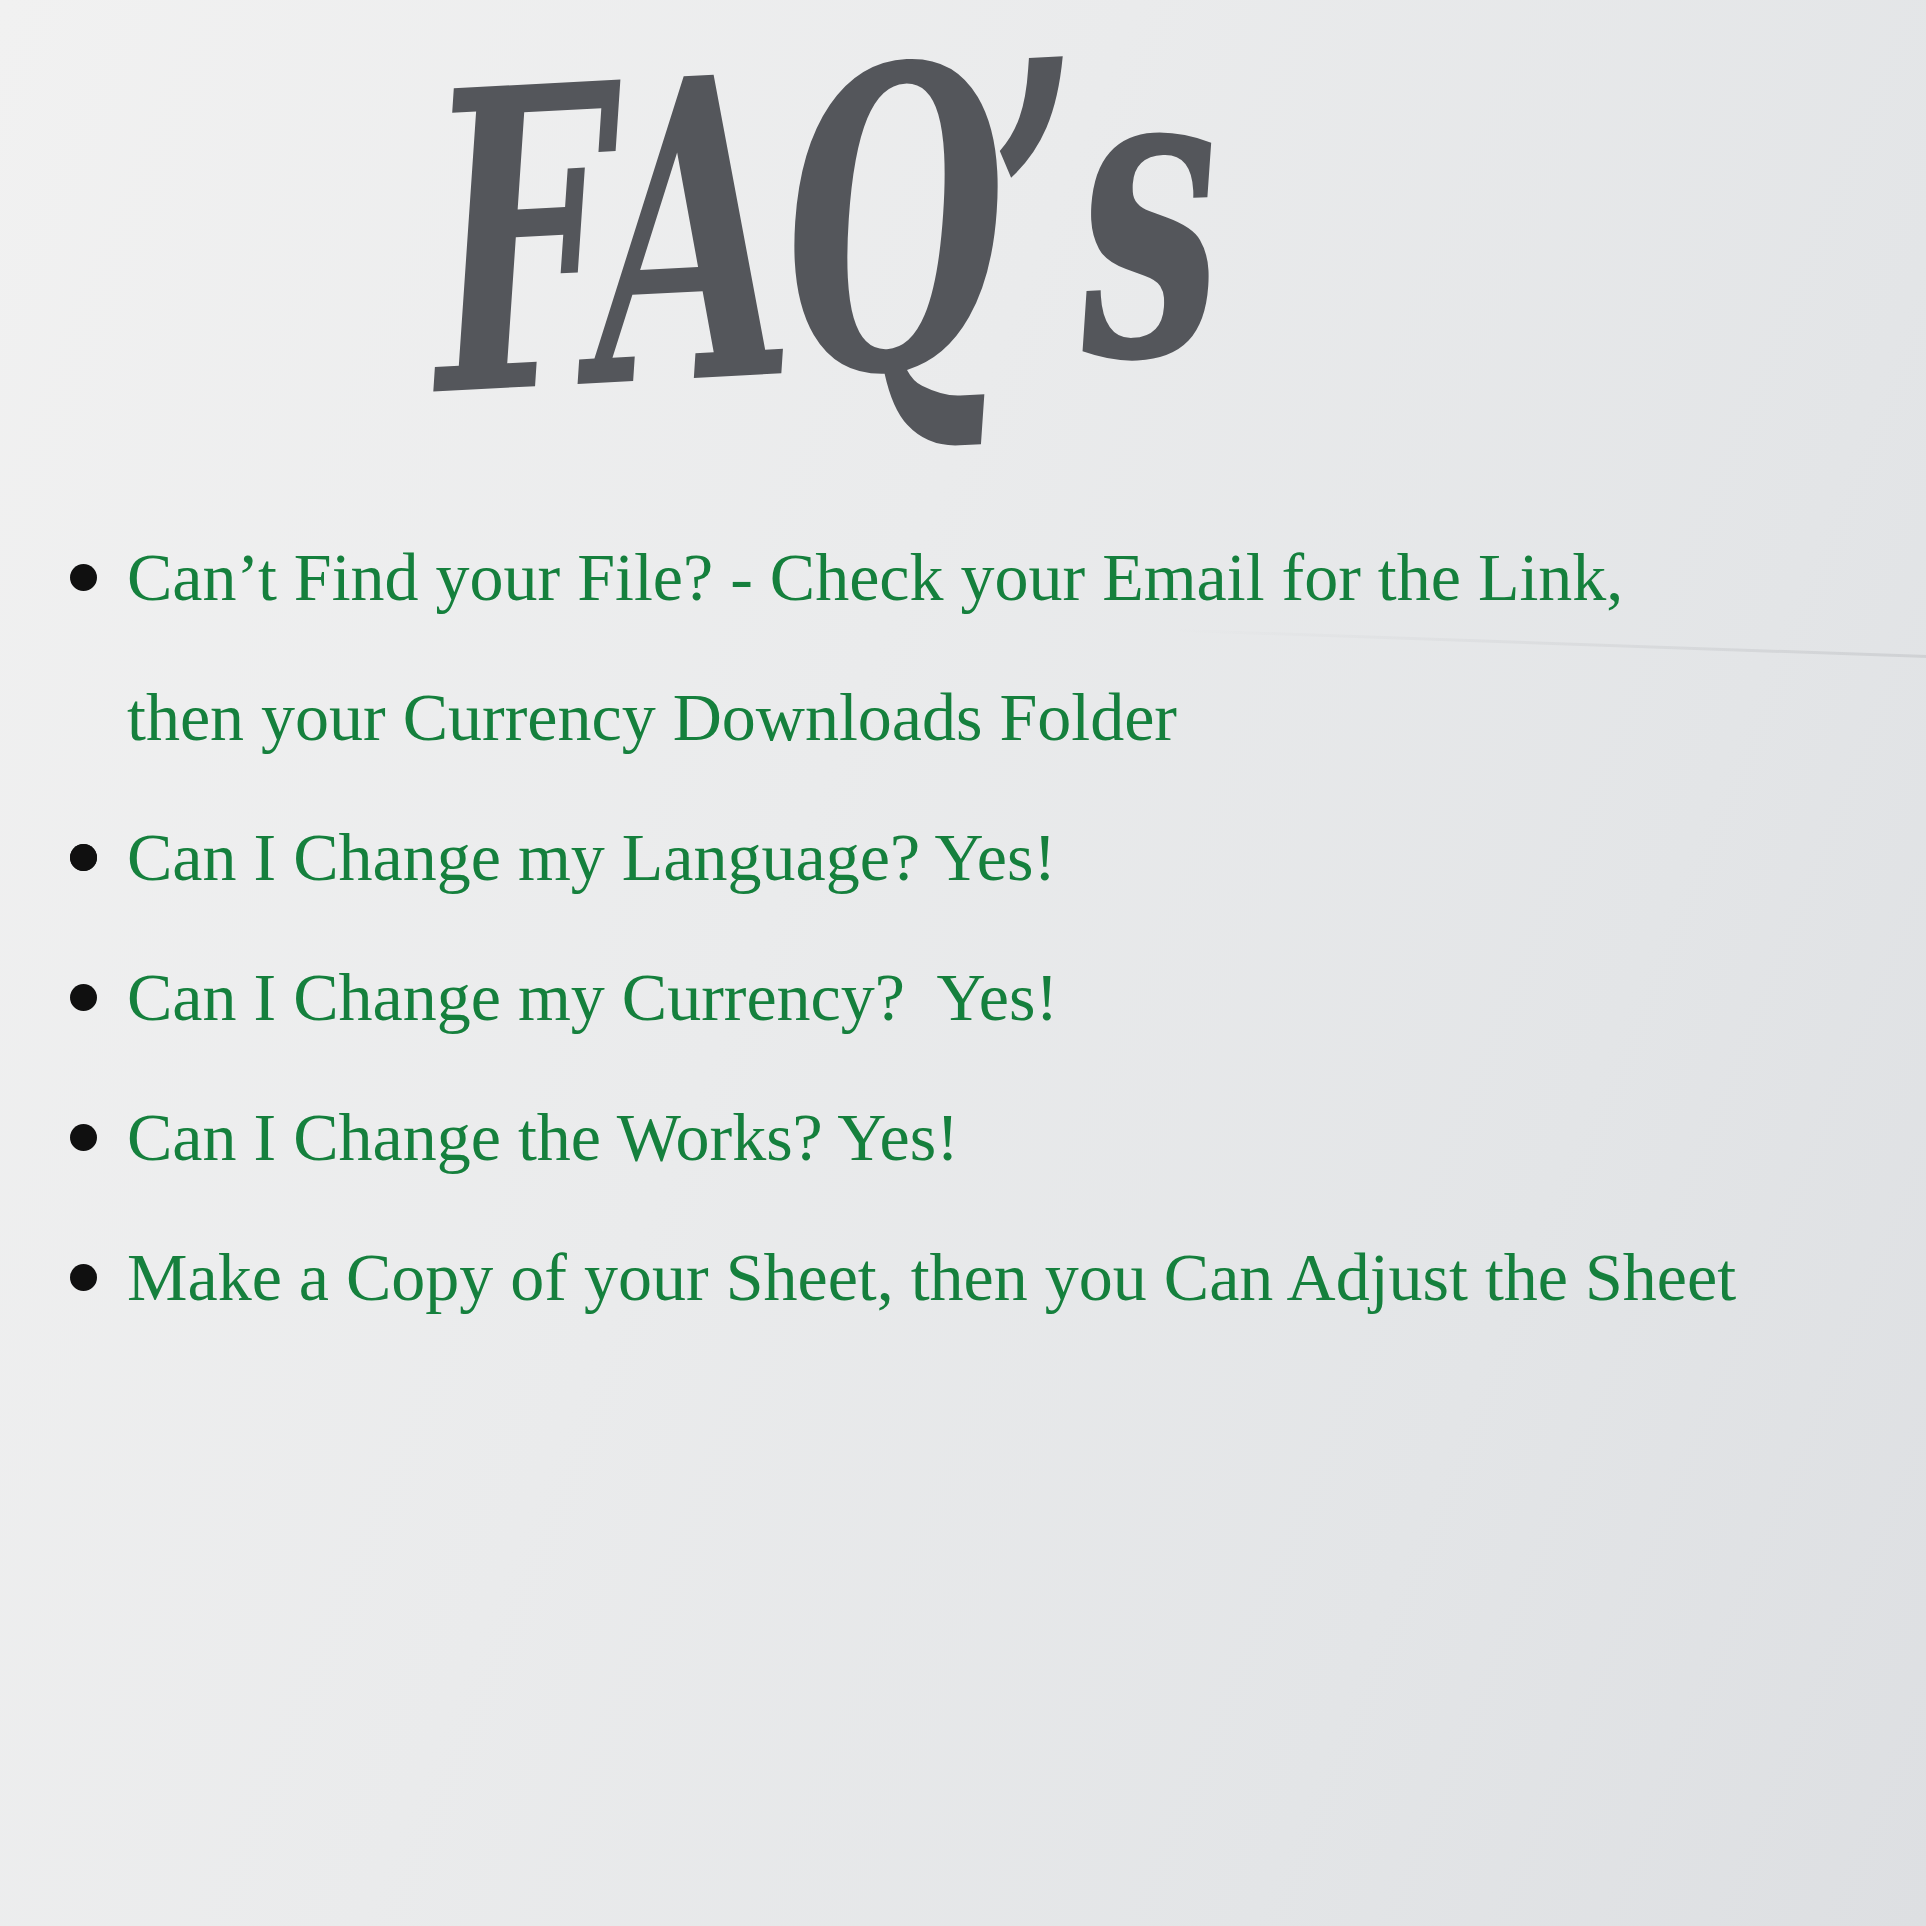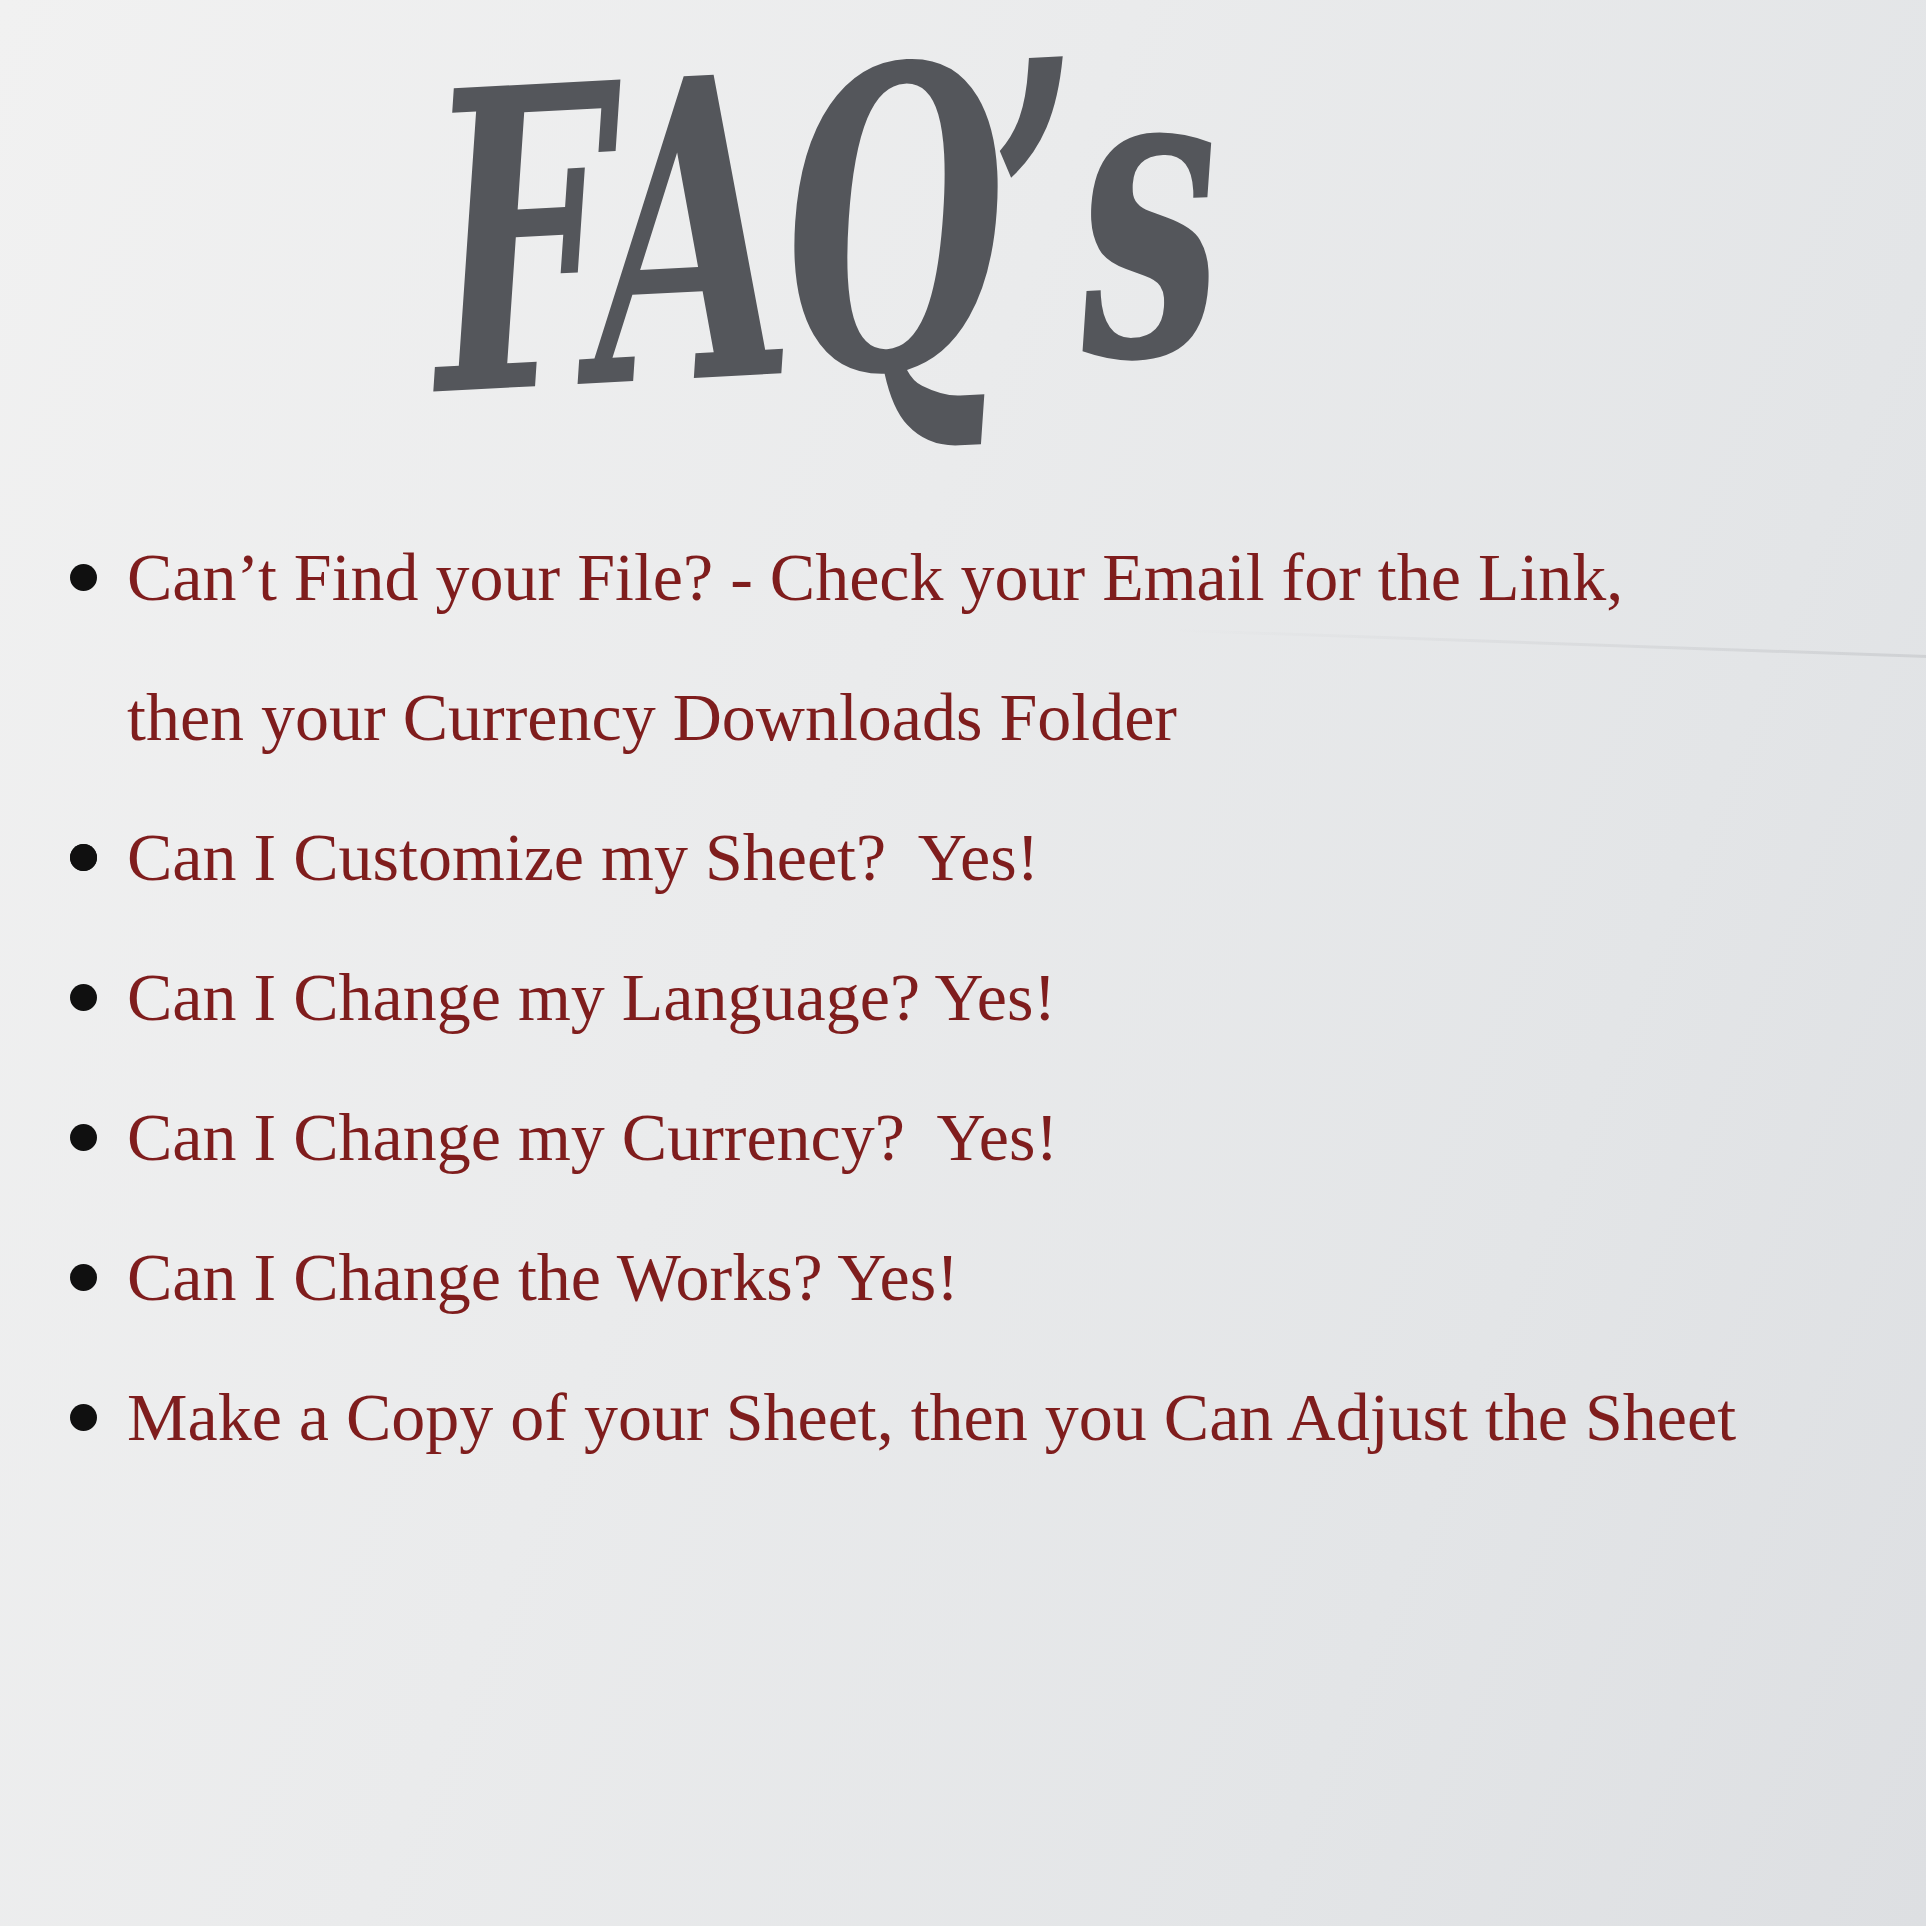--- a/index.html
+++ b/index.html
@@ -54,21 +54,21 @@
     position: absolute;
     left: 127px;
     top: 507px;
   }
   ul.faq li { position: relative; margin: 0; padding: 0; }
   .line {
     display: block;
     white-space: nowrap;
     font-size: 68px;
     line-height: 140px;
-    color: #7f1d1d;
+    color: #15803d;
   }
   li.italic .line { }
   .bullet {
     position: absolute;
     left: -57px;
     top: 57px;
     width: 27px;
     height: 27px;
     border-radius: 50%;
     background: #101010;
@@ -87,24 +87,20 @@
   <li>
     <span class="bullet"></span>
     <span class="line">Can’t Find your File? - Check your Email for the Link,</span>
     <span class="line">then your Currency Downloads Folder</span>
   </li>
   <li>
     <span class="bullet"></span>
   </li>
   <li>
     <span class="bullet"></span>
-    <span class="line">Can I Customize my Sheet?&nbsp; Yes!</span>
-  </li>
-  <li>
-    <span class="bullet"></span>
     <span class="line">Can I Change my Language? Yes!</span>
   </li>
   <li>
     <span class="bullet"></span>
     <span class="line">Can I Change my Currency?&nbsp; Yes!</span>
   </li>
   <li>
     <span class="bullet"></span>
     <span class="line">Can I Change the Works? Yes!</span>
   </li>

